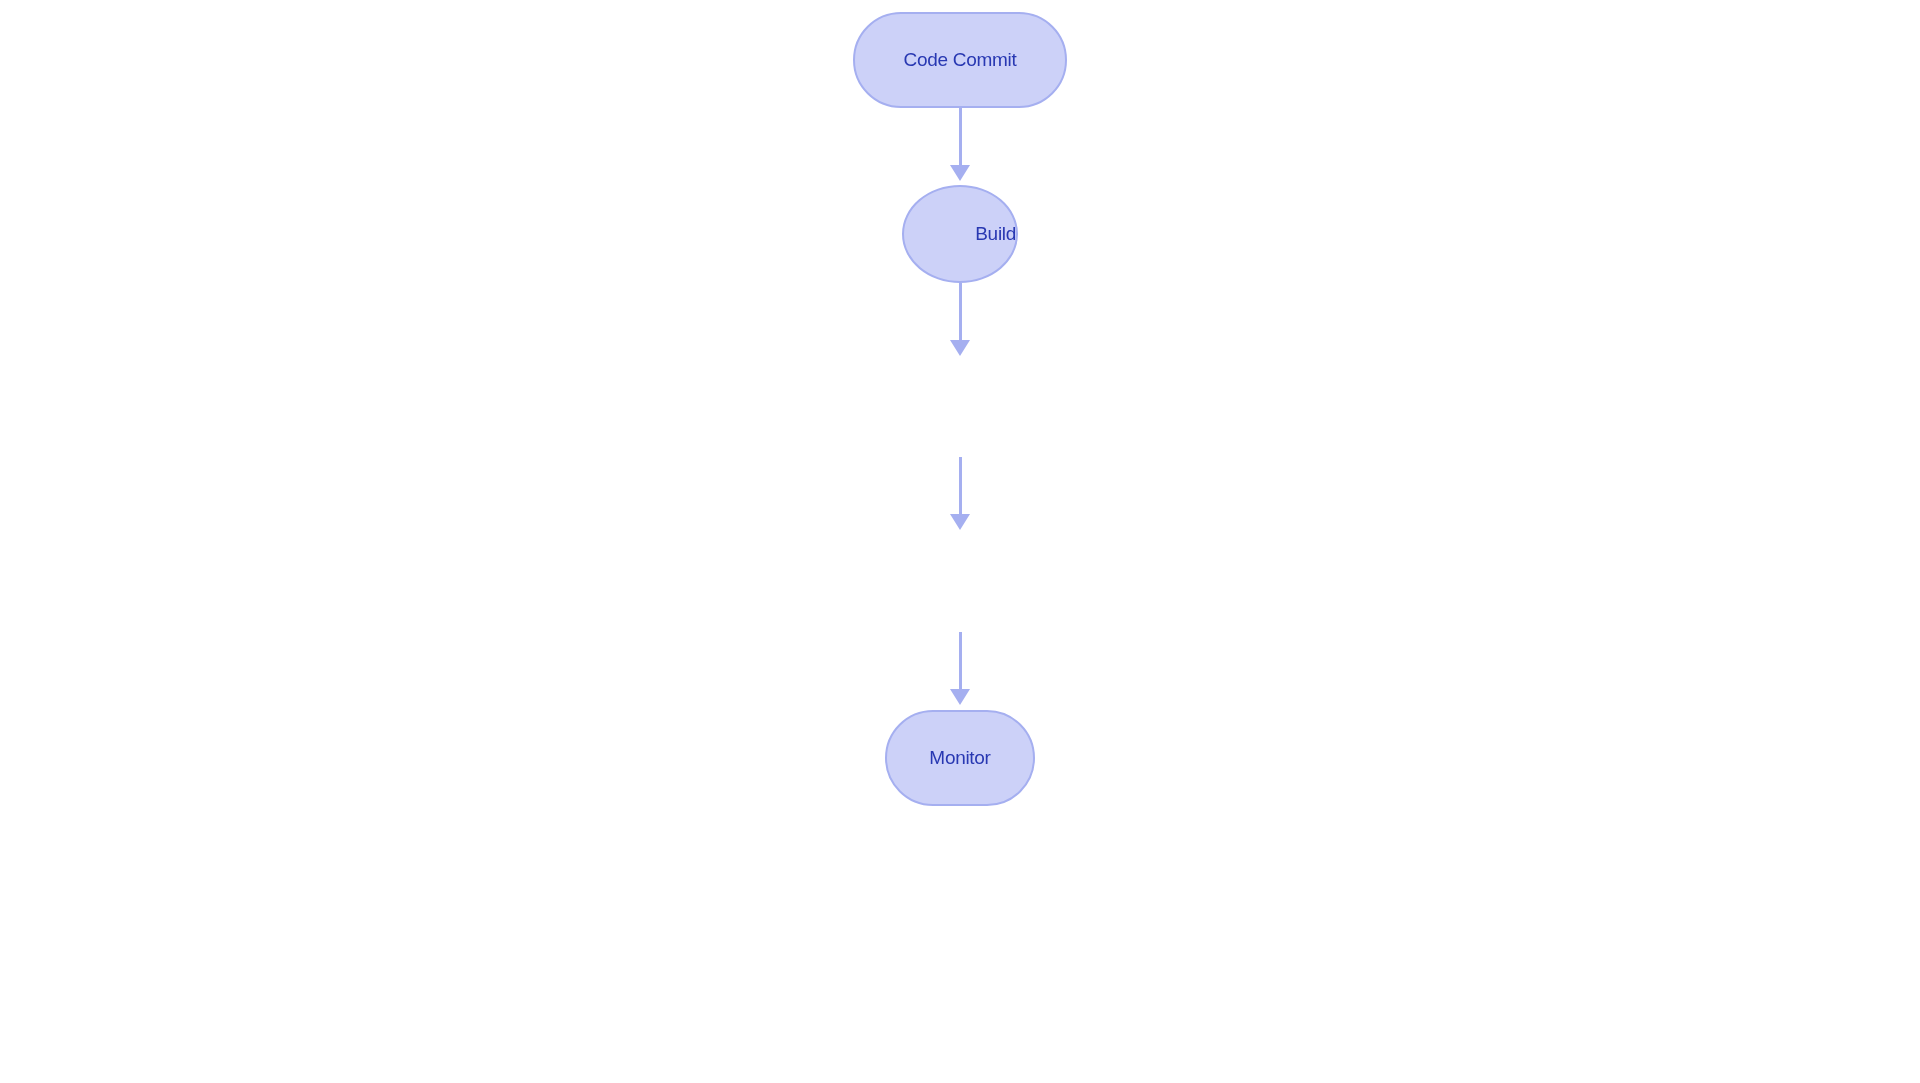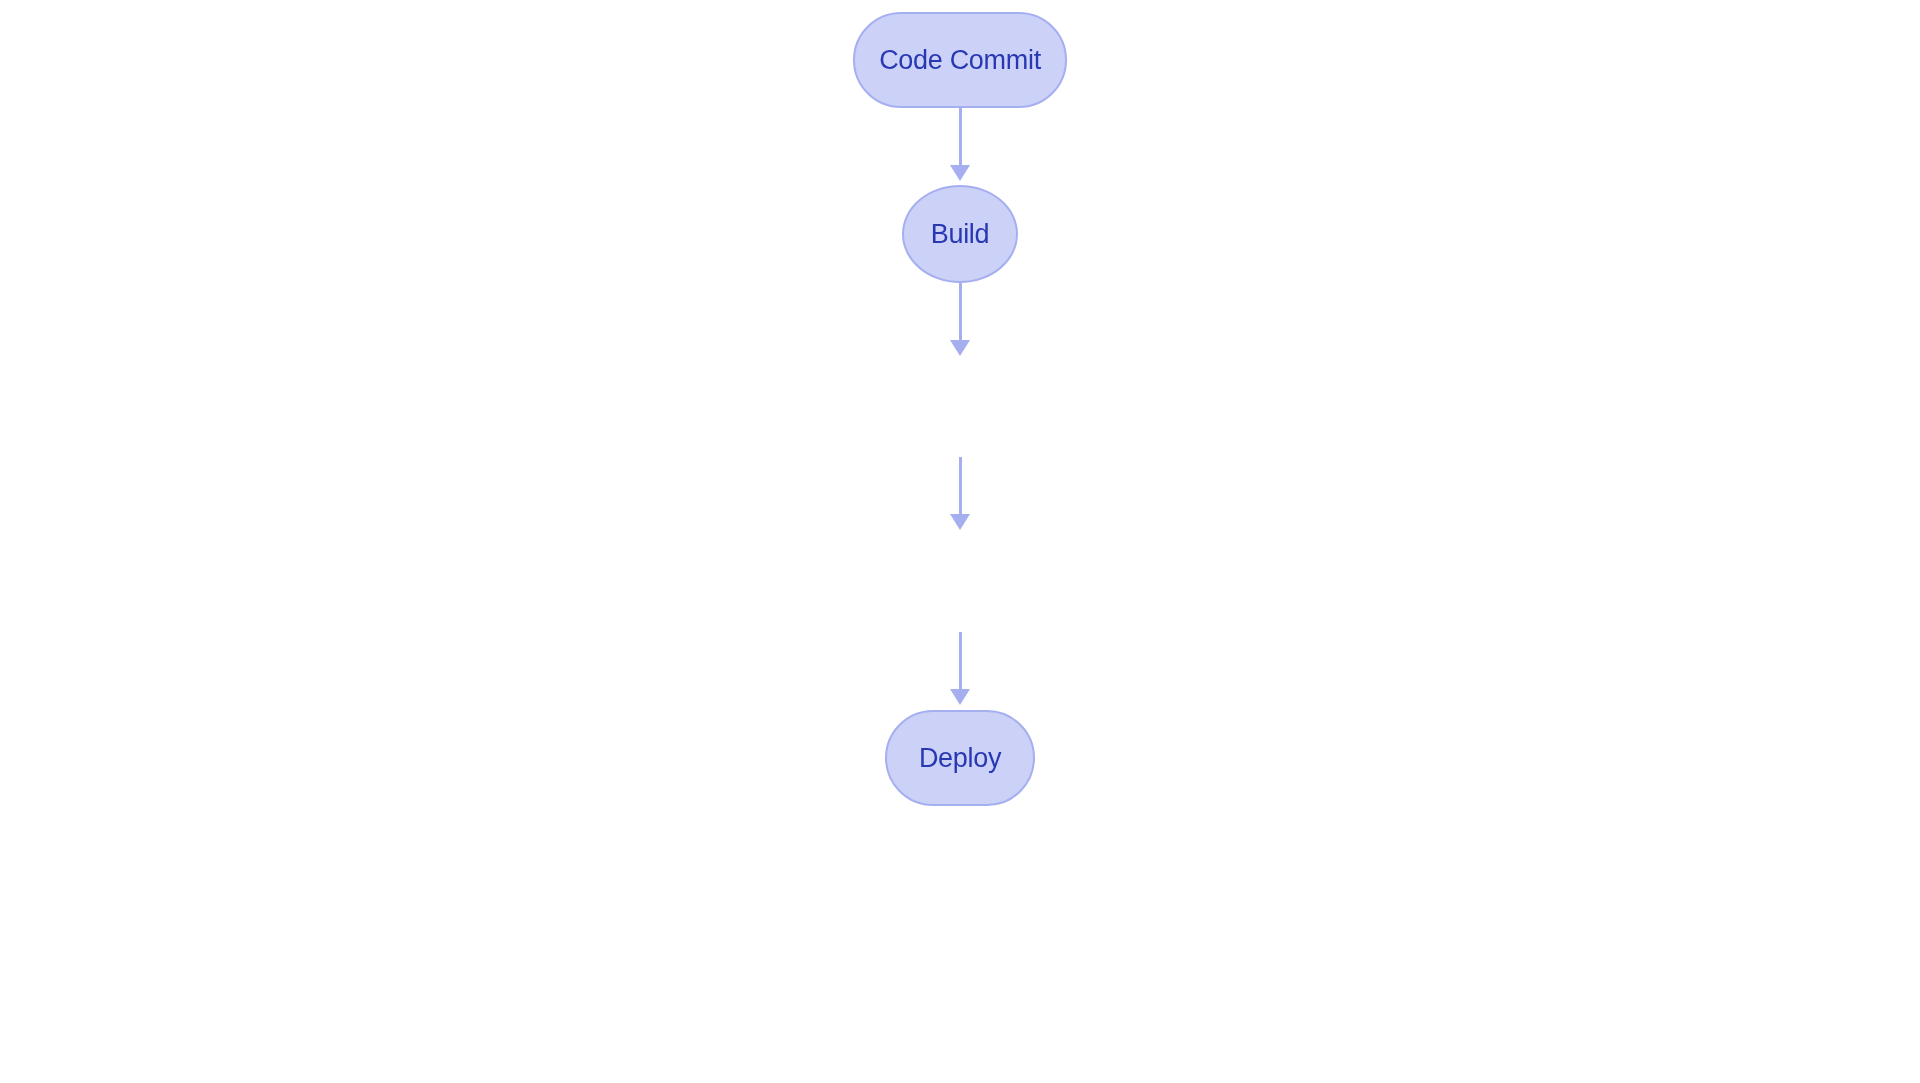--- a/index.html
+++ b/index.html
@@ -27,32 +27,33 @@
     }
     
     .node {
       position: absolute;
       background: #ccd1f8;
       border: 2px solid #a5aff0;
       display: flex;
       align-items: center;
       justify-content: center;
       color: #2838b2;
-      font-size: 27px;
+      font-size: 19px;
       font-weight: 400;
       letter-spacing: -0.3px;
     }
     
     .node.stadium {
       height: 96px;
       border-radius: 48px;
     }
     
     .node.ellipse {
       border-radius: 50%;
+      justify-content: flex-end;
     }
     
     .arrow {
       position: absolute;
       left: 50%;
       transform: translateX(-50%);
     }
     
     .arrow-line {
       width: 3px;
@@ -174,16 +175,16 @@
     <div class="arrow-head"></div>
   </div>
 
 
   <div class="arrow arrow-4">
     <div class="arrow-line"></div>
     <div class="arrow-head"></div>
   </div>
 
   <div class="node stadium node-5">
-    <span>Deploy</span>
+    <span>Monitor</span>
   </div>
 
 </div>
 
 </body></html>

